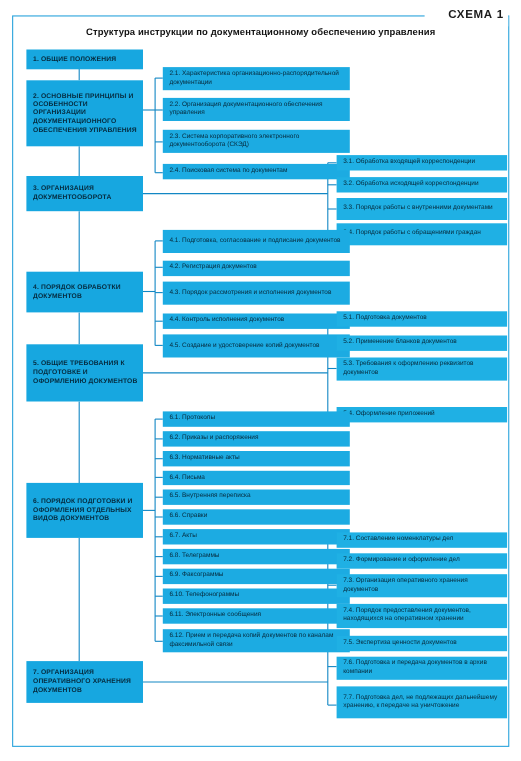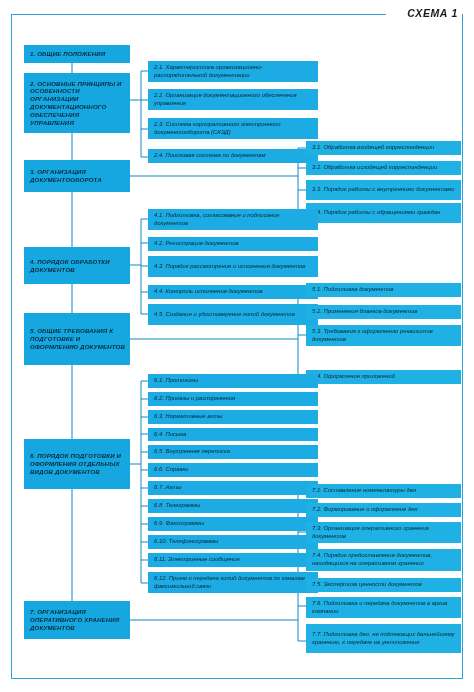--- a/index.html
+++ b/index.html
@@ -13,21 +13,20 @@
     height: 692px;
     overflow: hidden;
     position: relative;
   }
 
   #page {
     position: relative;
     width: 474px;
     height: 692px;
     background: #ffffff;
-    font-style: italic;
   }
 
   
   .frame {
     position: absolute;
     left: 11px;
     top: 14px;
     width: 452px;
     height: 665px;
     border: 1px solid #29a3dc;
@@ -118,20 +117,21 @@
 </style>
 </head>
 <body>
 
 <div id="page">
 
   <div class="frame"></div>
   <div class="frame-notch"></div>
   <div class="scheme-label">СХЕМА  1</div>
 
+  <div class="diagram-title">Структура инструкции по документационному обеспечению управления</div>
 
   <svg class="connectors" viewBox="0 0 474 692">
 
     <line x1="72" y1="62" x2="72" y2="73"></line>
     <line x1="72" y1="133" x2="72" y2="160"></line>
     <line x1="72" y1="192" x2="72" y2="247"></line>
     <line x1="72" y1="284" x2="72" y2="313"></line>
     <line x1="72" y1="365" x2="72" y2="439"></line>
     <line x1="72" y1="489" x2="72" y2="601"></line>
 

